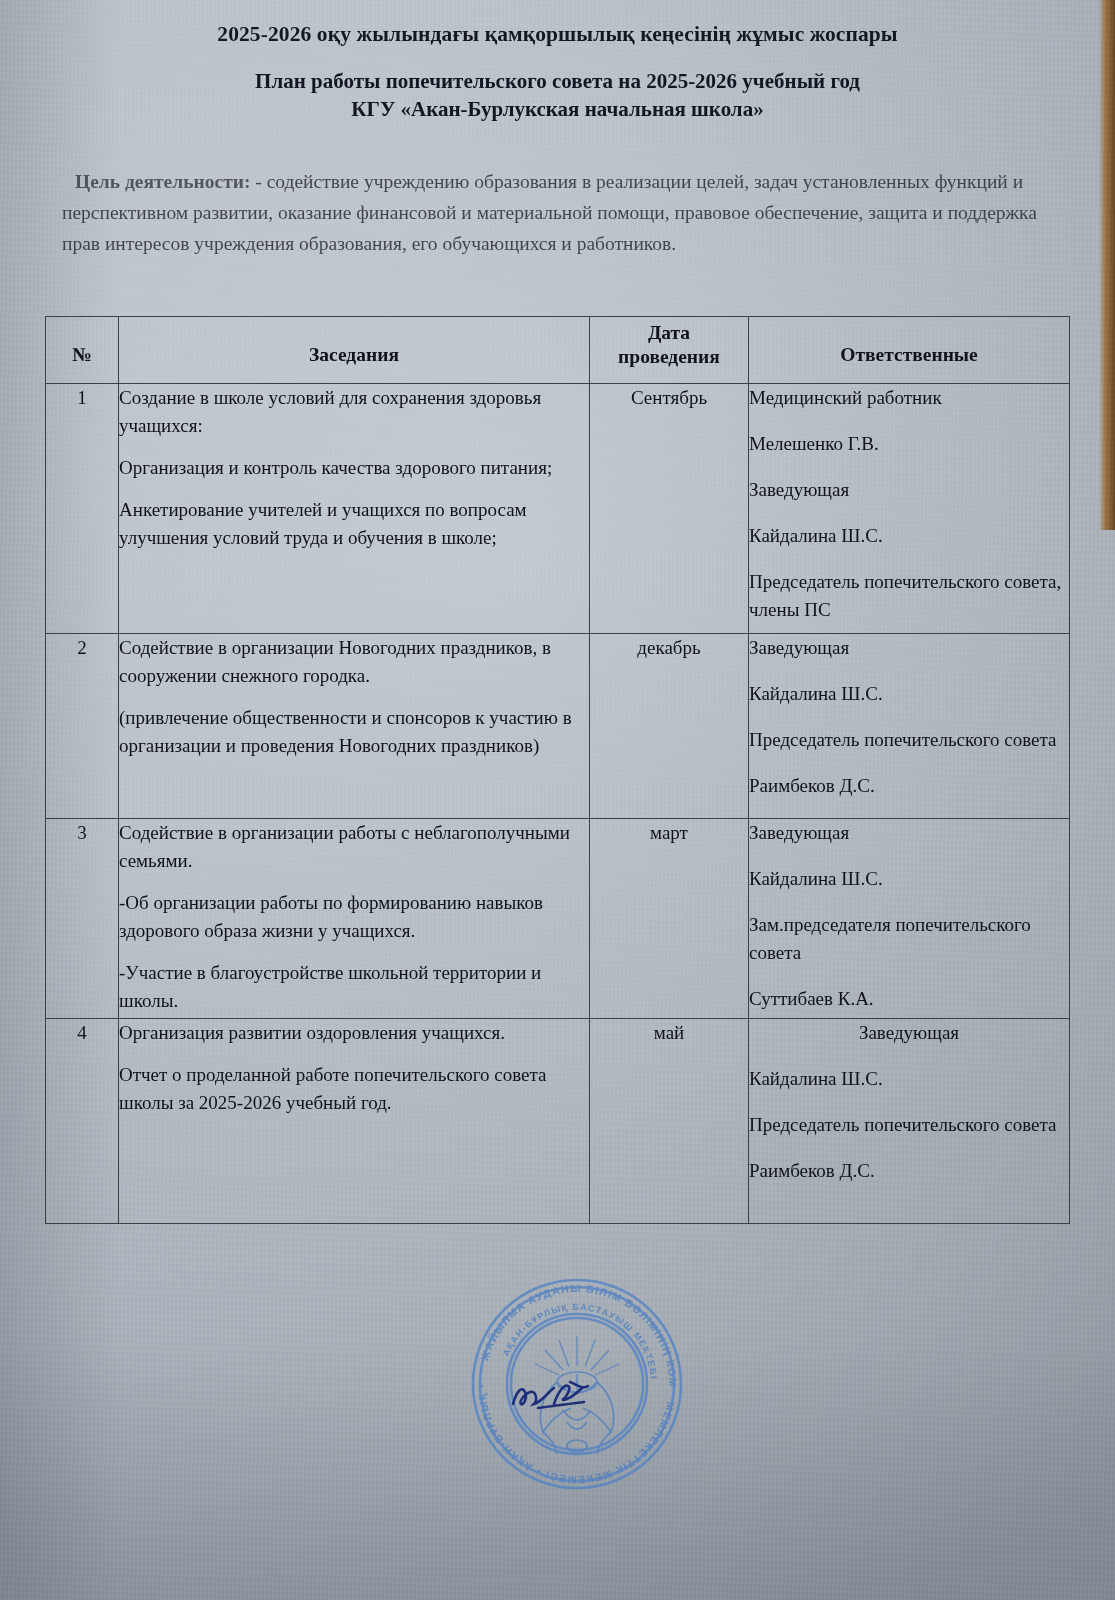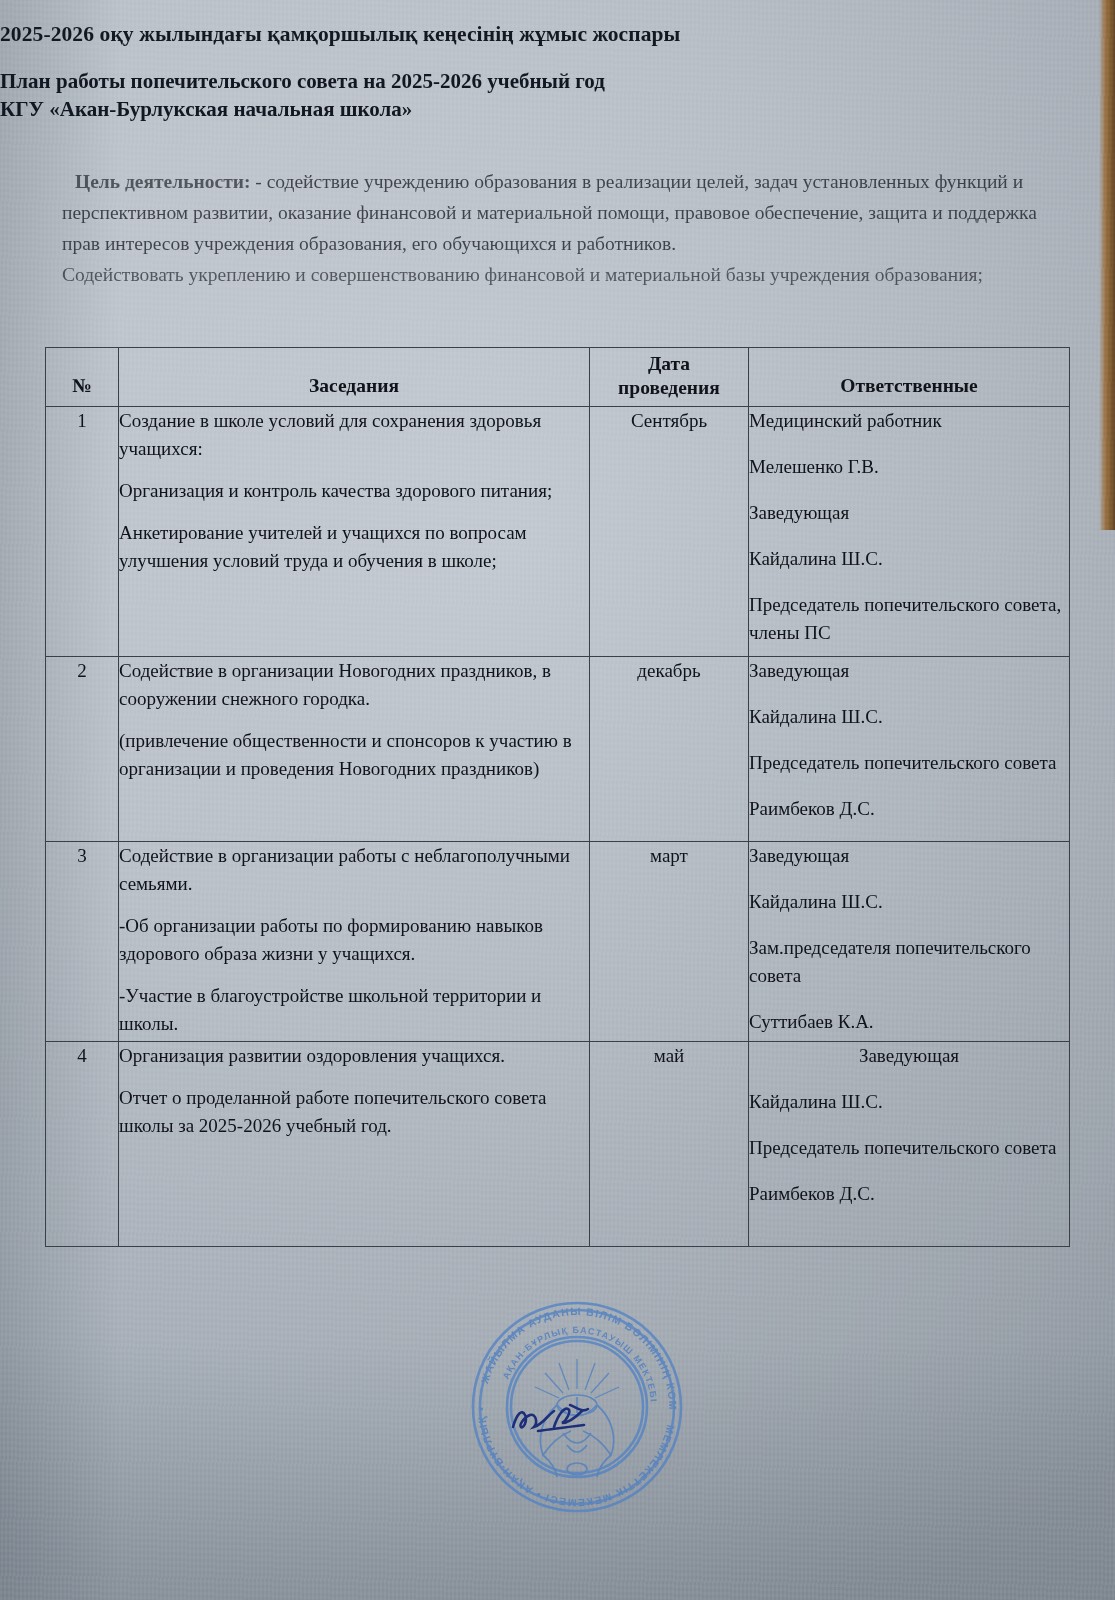--- a/index.html
+++ b/index.html
@@ -53,21 +53,21 @@
     position: absolute;
     left: 0; bottom: 0;
     width: 100%; height: 260px;
     background: linear-gradient(0deg, rgba(60,70,80,0.16), rgba(60,70,80,0));
     pointer-events: none;
   }
 
   .content { position: relative; z-index: 3; }
 
   
-  .title-block { padding-top: 22px; }
+  .title-block { padding-top: 22px; text-align: center; }
   .title-kz {
     font-size: 21.5px;
     font-weight: bold;
     letter-spacing: .1px;
     color: #131821;
     filter: blur(.22px);
   }
   .title-ru1 {
     margin-top: 22px;
     font-size: 21px;
@@ -105,21 +105,21 @@
   table.plan th, table.plan td {
     border: 1.3px solid #3a4048;
     vertical-align: top;
     padding: 0;
   }
   table.plan thead th {
     text-align: center;
     font-weight: bold;
     height: 52px;
     vertical-align: bottom;
-    padding-bottom: 6px;
+    padding-bottom: 14px;
     font-size: 19.5px;
     font-family: Liberation Serif, serif;
   }
   th.c-num  { width: 72px; }
   th.c-top  { width: 470px; }
   th.c-date { width: 158px; }
   th.c-resp { width: 320px; }
   .th-2line { line-height: 24px; }
 
   td.num {
@@ -192,21 +192,20 @@
     <div class="title-block">
       <div class="title-kz">2025-2026 оқу жылындағы қамқоршылық кеңесінің жұмыс жоспары</div>
       <div class="title-ru1">План работы попечительского совета на 2025-2026 учебный год</div>
       <div class="title-ru2">КГУ «Акан-Бурлукская начальная  школа»</div>
     </div>
 
     <div class="intro">
       <p>
         <span class="lbl faded-2">Цель деятельности:</span><span class="faded-1"> -  содействие учреждению образования в реализации целей, задач установленных функций и перспективном развитии, оказание финансовой и материальной помощи, правовое обеспечение, защита и поддержка прав интересов учреждения образования, его обучающихся и работников.</span>
       </p>
-      <p class="faded-2">Содействовать укреплению и совершенствованию финансовой и материальной базы учреждения образования;</p>
       <div class="gap-line"></div>
     </div>
 
     <div class="tbl-wrap">
       <table class="plan">
         <thead>
           <tr>
             <th class="c-num">№</th>
             <th class="c-top">Заседания</th>
             <th class="c-date th-2line">

